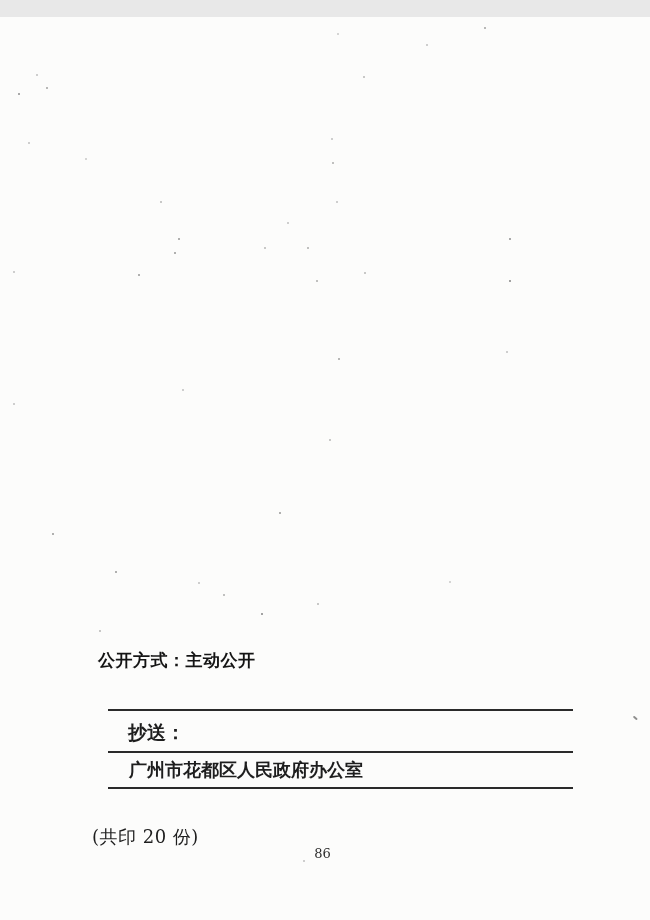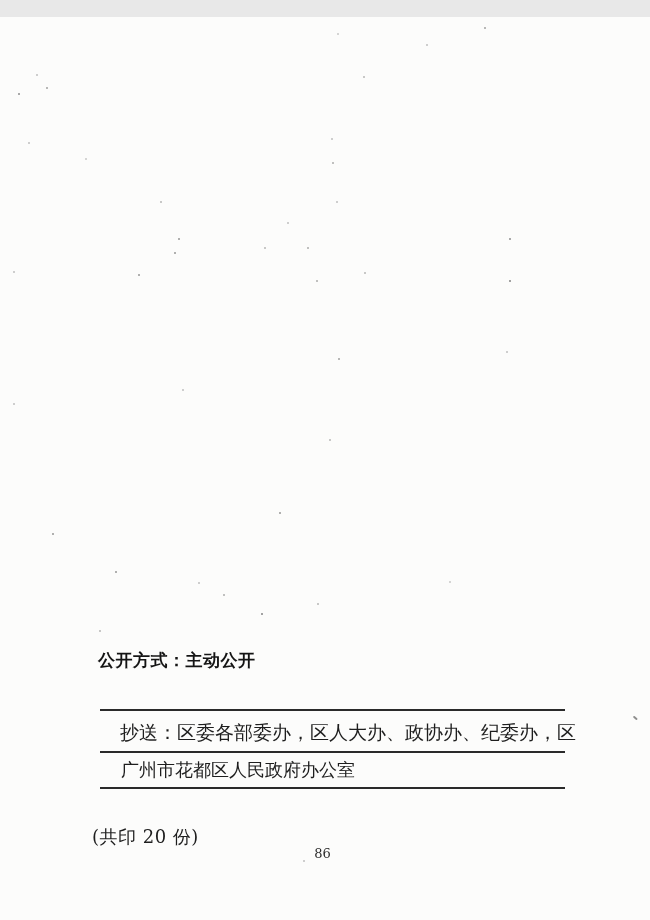--- a/index.html
+++ b/index.html
@@ -27,24 +27,25 @@
     font-family: "DejaVu Sans", "Liberation Sans", sans-serif;
     font-weight: 700;
     font-size: 17px;
     letter-spacing: 0.5px;
     color: #141414;
     white-space: nowrap;
   }
   
   .colophon {
     position: absolute;
-    left: 100px;
+    left: 108px;
     top: 692px;
     width: 465px;
     border-top: 2.5px solid var(--rule);
+    font-weight: bold;
   }
   .cc-row {
     display: flex;
     align-items: flex-start;
     padding: 5px 0 3px 20px;
     font-size: 19px;
   }
   .cc-label {
     white-space: nowrap;
     line-height: 32px;
@@ -95,21 +96,20 @@
 <div class="page">
 
   <div class="disclosure">
     <span>公开方式：</span><span>主动公开</span>
   </div>
 
   <div class="colophon">
     <div class="cc-row">
       <span class="cc-label">抄送：</span>
       <div class="cc-lines">
-        <div>区委各部委办，区人大办、政协办、纪委办，区</div>
       </div>
     </div>
     <div class="issuer-row">
       <span>广州市花都区人民政府办公室</span>
     </div>
   </div>
 
   <div class="copies">(共印 20 份)</div>
 
   <div class="page-number">86</div>

